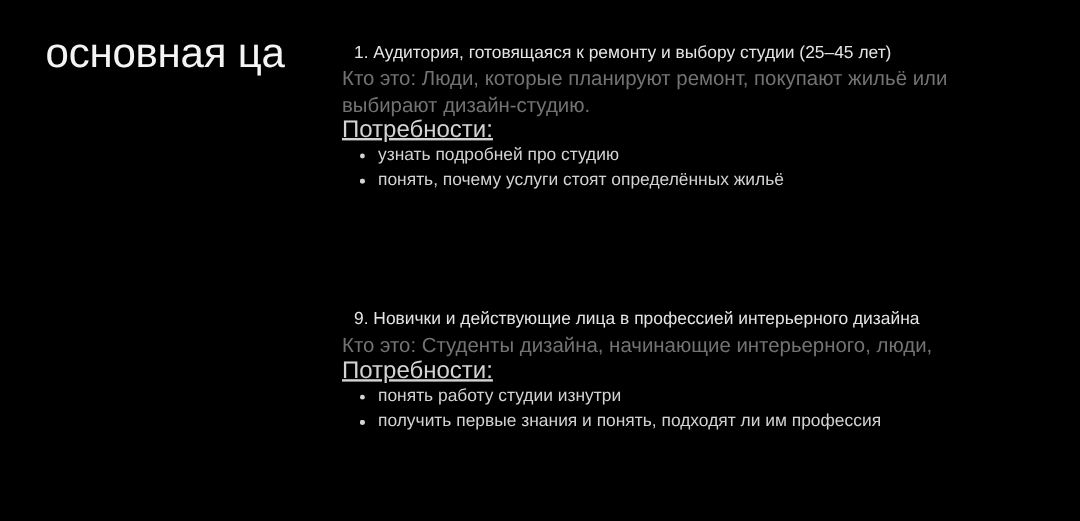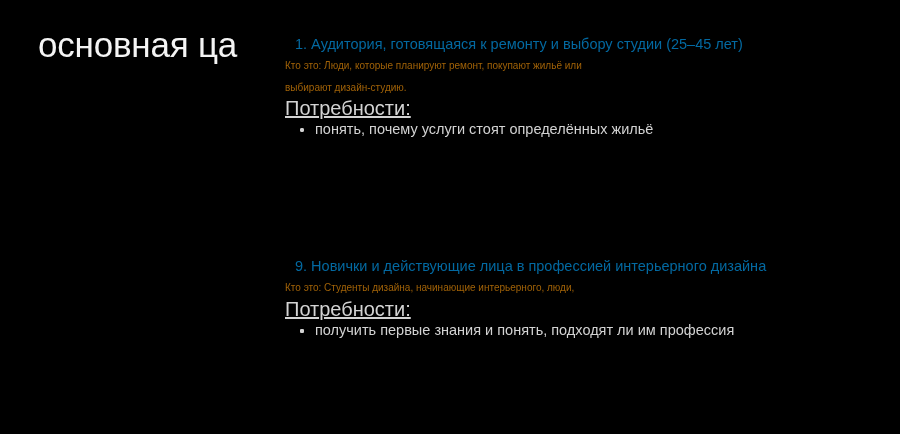--- a/index.html
+++ b/index.html
@@ -61,31 +61,31 @@
 
   .block.block-1 { top: 34px; }
   .block.block-2 { top: 256px; }
 
   .block-heading {
     margin: 0 0 0 10px;
     padding: 0;
     font-size: 14.5px;
     line-height: 21.3px;
     font-weight: 400;
-    color: #0369a1;
+    color: #e5e5e5;
     white-space: nowrap;
   }
 
   .block-line {
     margin: 0;
     padding: 0;
-    font-size: 10px;
+    font-size: 17px;
     line-height: 21.3px;
     font-weight: 400;
-    color: #a16207;
+    color: #737373;
     white-space: nowrap;
   }
 
   .needs-label {
     margin: 0;
     padding: 0;
     font-size: 20px;
     line-height: 21.3px;
     font-weight: 400;
     color: #d3d3d3;
@@ -131,35 +131,40 @@
   <div class="content-col">
 
     <div class="block block-1">
       <p class="block-heading">1. Аудитория, готовящаяся к ремонту и выбору студии (25–45 лет)</p>
       <p class="block-line">Кто это: Люди, которые планируют ремонт, покупают жильё или</p>
       <p class="block-line">выбирают дизайн-студию.</p>
       <p class="needs-label">Потребности:</p>
       <ul class="needs-list">
         <li>
           <span class="bullet"></span>
+          <span>узнать подробней про студию</span>
+        </li>
+        <li>
+          <span class="bullet"></span>
         </li>
         <li>
           <span class="bullet"></span>
           <span>понять, почему услуги стоят определённых жильё</span>
         </li>
       </ul>
     </div>
 
     <div class="block block-2">
       <p class="block-heading">9. Новички и действующие лица в профессией интерьерного дизайна</p>
       <p class="block-line">Кто это: Студенты дизайна, начинающие интерьерного, люди,</p>
       <p class="needs-label">Потребности:</p>
       <ul class="needs-list">
         <li>
           <span class="bullet"></span>
+          <span>понять работу студии изнутри</span>
         </li>
         <li>
           <span class="bullet"></span>
         </li>
         <li>
           <span class="bullet"></span>
           <span>получить первые знания и понять, подходят ли им профессия</span>
         </li>
       </ul>
     </div>

